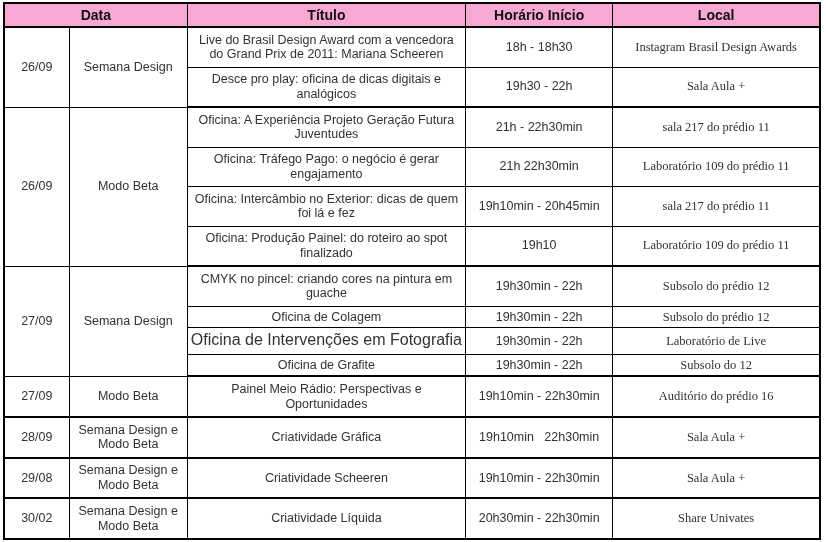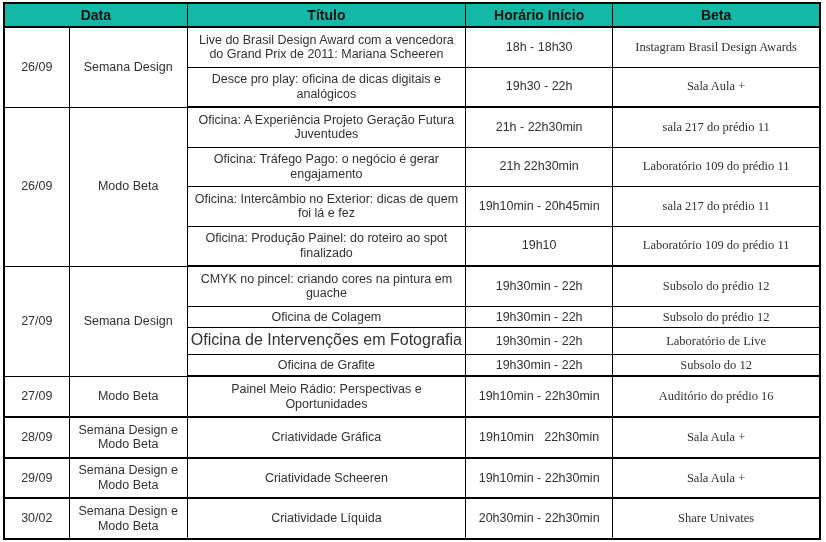--- a/index.html
+++ b/index.html
@@ -47,21 +47,21 @@
 
   
   col.c-date  { width: 65px; }
   col.c-cat   { width: 118px; }
   col.c-title { width: 278px; }
   col.c-time  { width: 147px; }
   col.c-local { width: 207px; }
 
   
   table.schedule thead th {
-    background: #14b8a6;
+    background: #f9a8d4;
     color: #111111;
     font-weight: bold;
     font-size: 14px;
     height: 20px;
     border-bottom: 2px solid #000000;
   }
 
   
   td.date-cell {
     background: #cccccc;
@@ -94,21 +94,21 @@
       <col class="c-cat">
       <col class="c-title">
       <col class="c-time">
       <col class="c-local">
     </colgroup>
     <thead>
       <tr>
         <th colspan="2">Data</th>
         <th>Título</th>
         <th>Horário Início</th>
-        <th>Beta</th>
+        <th>Local</th>
       </tr>
     </thead>
     <tbody id="schedule-body">
         <tr>
           <td class="date-cell" rowspan="2">26/09</td>
           <td class="cat-cell" rowspan="2">Semana Design</td>
           <td class="title-cell">Live do Brasil Design Award com a vencedora do Grand Prix de 2011: Mariana Scheeren</td>
           <td class="time-cell">18h - 18h30</td>
           <td class="local-cell">Instagram Brasil Design Awards</td>
         </tr>
@@ -169,21 +169,21 @@
           <td class="local-cell">Auditório do prédio 16</td>
         </tr>
         <tr class="group-end">
           <td class="date-cell" rowspan="1">28/09</td>
           <td class="cat-cell" rowspan="1">Semana Design e Modo Beta</td>
           <td class="title-cell">Criatividade Gráfica</td>
           <td class="time-cell">19h10min   22h30min</td>
           <td class="local-cell">Sala Aula +</td>
         </tr>
         <tr class="group-end">
-          <td class="date-cell" rowspan="1">29/09</td>
+          <td class="date-cell" rowspan="1">29/08</td>
           <td class="cat-cell" rowspan="1">Semana Design e Modo Beta</td>
           <td class="title-cell">Criatividade Scheeren</td>
           <td class="time-cell">19h10min - 22h30min</td>
           <td class="local-cell">Sala Aula +</td>
         </tr>
         <tr class="group-end">
           <td class="date-cell" rowspan="1">30/02</td>
           <td class="cat-cell" rowspan="1">Semana Design e Modo Beta</td>
           <td class="title-cell">Criatividade Líquida</td>
           <td class="time-cell">20h30min - 22h30min</td>

